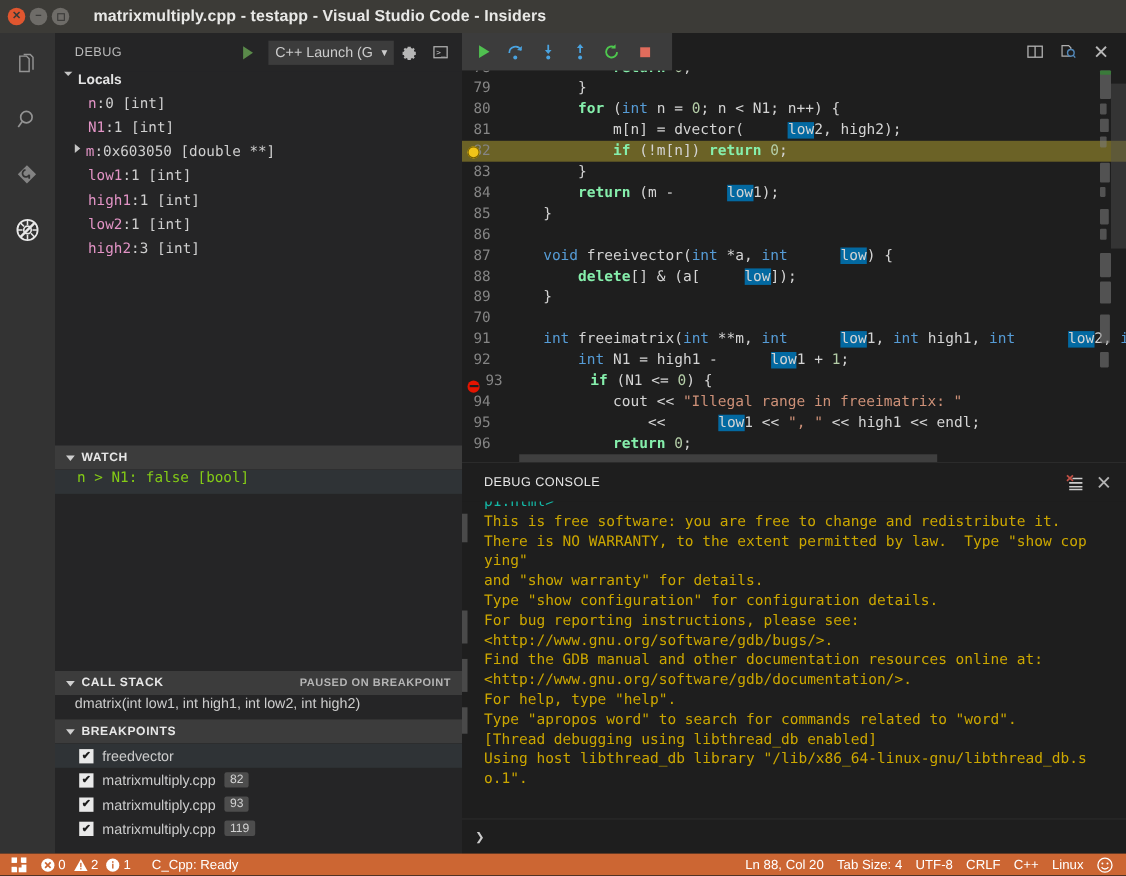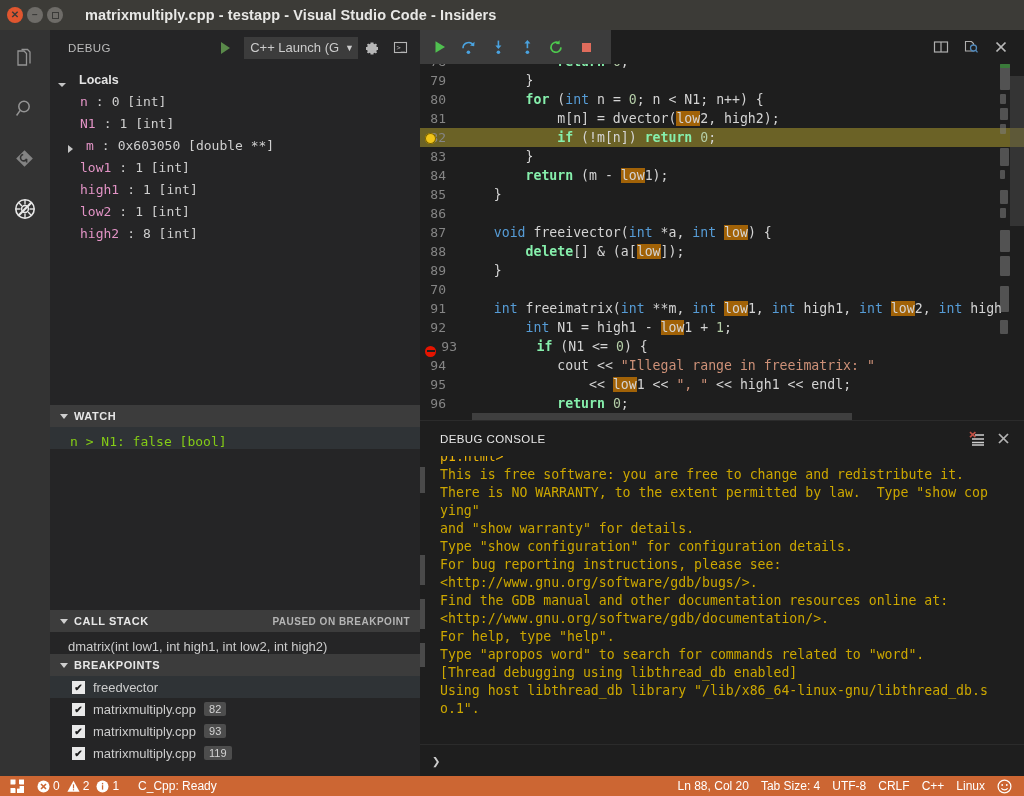--- a/index.html
+++ b/index.html
@@ -83,22 +83,22 @@
   }
   .sec-head .badge-right {
     margin-left: auto; margin-right: 10px; color: #b5b5b5;
     font-size: 10px; font-weight: bold; letter-spacing: 0.5px;
   }
 
   .sec-body { background: #252526; overflow: hidden; }
   .mono { font-family: "DejaVu Sans Mono", "Liberation Mono", monospace; }
 
   .tree-row {
-    height: 22px; display: flex; align-items: flex-end; font-size: 13px;
-    color: #cccccc; white-space: nowrap; gap: 8px;
+    height: 22px; display: flex; align-items: flex-start; font-size: 13px;
+    color: #cccccc; white-space: nowrap;
   }
   .tree-row.sel { background: #2f3336; }
   .scope-row { padding-left: 6px; font-size: 12.5px; color: #e3e3e3; font-weight: normal; }
   .mini-twisty {
     width: 0; height: 0; border-left: 4px solid transparent; border-right: 4px solid transparent;
     border-top: 4.5px solid #c5c5c5; margin-right: 5px; margin-left: 2px; flex-shrink: 0;
   }
   .mini-twisty.right {
     border-top: 4px solid transparent; border-bottom: 4px solid transparent;
     border-left: 5px solid #c5c5c5; border-right: 0;
@@ -160,21 +160,21 @@
   .bp-dot.red { background: #e51400; position: relative; }
   .bp-dot.red::after {
     content: ""; position: absolute; left: 1.5px; top: 4.5px; width: 8px; height: 2px; background: #1e1e1e;
   }
   
   .kw   { color: #569cd6; }   
   .ctl  { color: #86efac; font-weight: bold; }   
   .num  { color: #b5cea8; }
   .str  { color: #ce9178; }
   .pl   { color: #d4d4d4; }
-  .hl   { background: #a16207; }
+  .hl   { background: #0369a1; margin-left: 40px; }
 
   .minimap {
     position: absolute; right: 14px; top: 34px; width: 10px; height: 356px;
   }
   .mm-bar { position: absolute; background: #7d7d7d; opacity: 0.55; border-radius: 1px; }
   .editor-scroll {
     position: absolute; right: 0; top: 34px; width: 14px; height: 356px; background: transparent;
   }
   .editor-scroll .thumb { position: absolute; right: 0; top: 12px; width: 14px; height: 150px; background: #4f4f4f; opacity: .45; }
   .hscroll {
@@ -193,21 +193,21 @@
   }
   .panel-title { color: #e7e7e7; font-size: 11.5px; letter-spacing: 0.4px; }
   .panel-head .spacer { flex: 1; }
   .ph-icon { width: 26px; height: 26px; display: flex; align-items: center; justify-content: center; opacity: .9; }
 
   .console-body {
     position: absolute; left: 0; top: 35px; width: 604px; height: 288px;
     overflow: hidden; padding-left: 20px; padding-top: 1px;
   }
   .con-line { font-size: 13.2px; line-height: 18px; color: #cca700; white-space: pre; }
-  .con-line.clipped { color: #eab308; }
+  .con-line.clipped { color: #14b8a6; }
 
   .console-input {
     position: absolute; left: 0; bottom: 0; width: 604px; height: 32px;
     border-top: 1px solid #2b2b2b; display: flex; align-items: center; padding-left: 12px;
   }
   .chevron { color: #cccccc; font-size: 14px; }
 
   .panel-scroll { position: absolute; left: 0; top: 46px; width: 5px; height: 260px; }
   .ps-seg { position: absolute; left: 0; width: 5px; background: #4a4a4a; }
 
@@ -336,21 +336,21 @@
           <span class="vval">1 [int]</span>
       </div>
       <div class="tree-row var-row mono">
         <span class="vname">low2</span>
           <span class="vval">: </span>
           <span class="vval">1 [int]</span>
       </div>
       <div class="tree-row var-row mono">
         <span class="vname">high2</span>
           <span class="vval">: </span>
-          <span class="vval">8 [int]</span>
+          <span class="vval">3 [int]</span>
       </div>
     </div>
 
     <div class="sec-head">
       <span class="twisty"></span>
       <span>WATCH</span>
     </div>
     <div class="sec-body" style="height:183px">
       <div class="tree-row watch-row sel mono">
         <span class="wtext">n &gt; N1: false [bool]</span>

